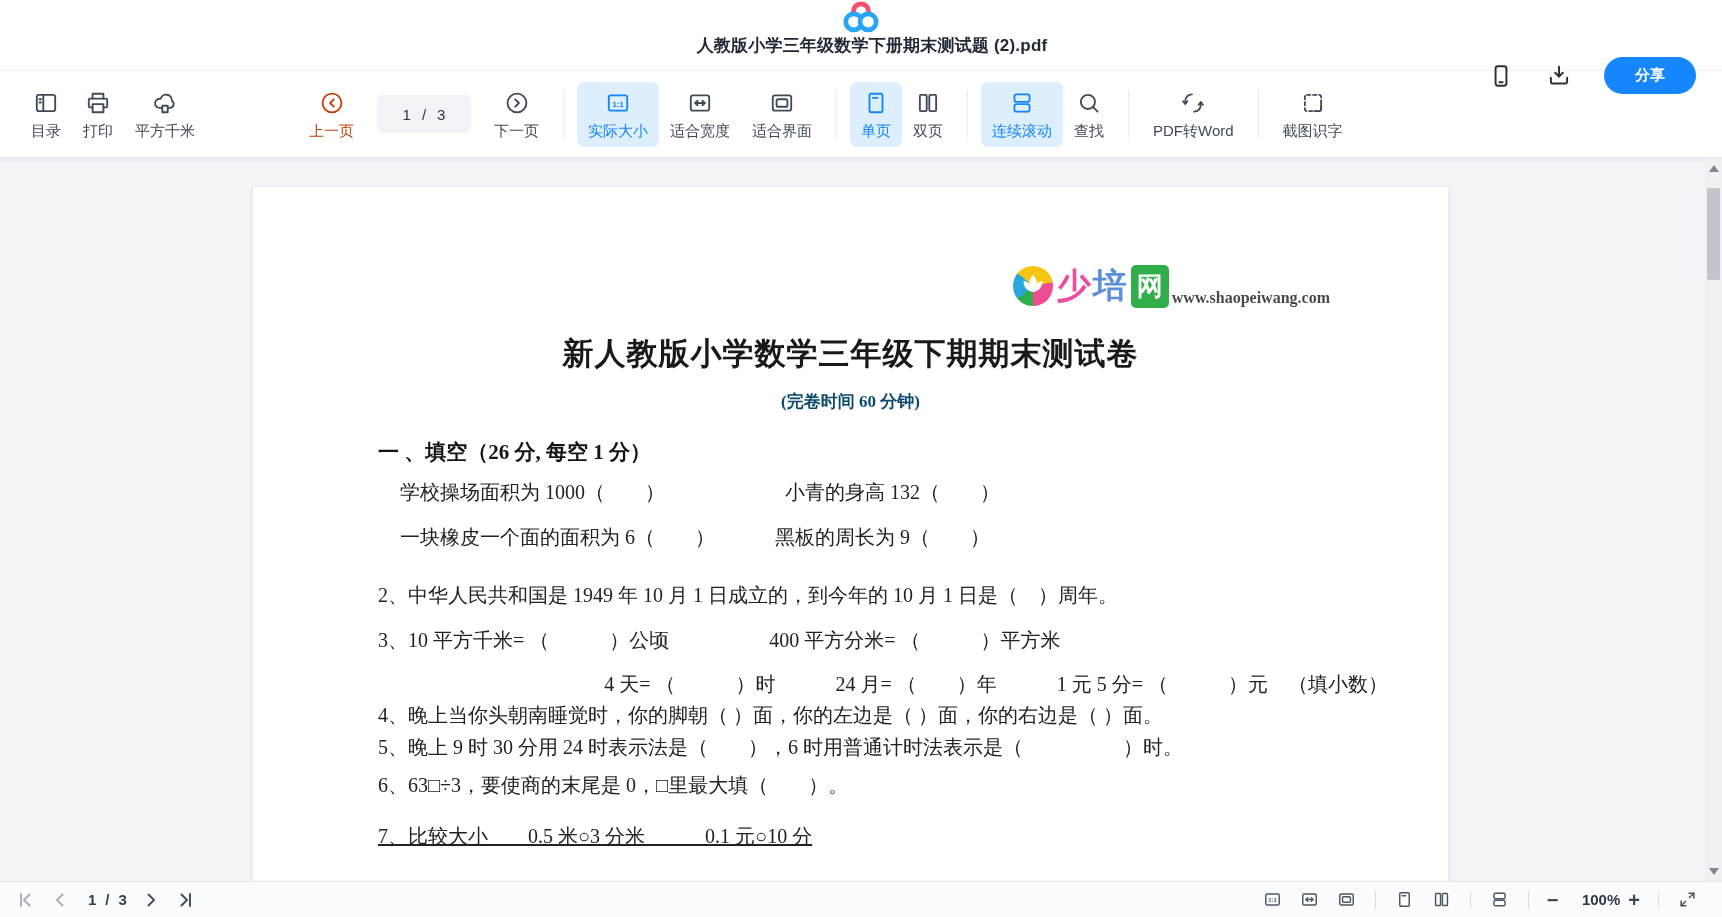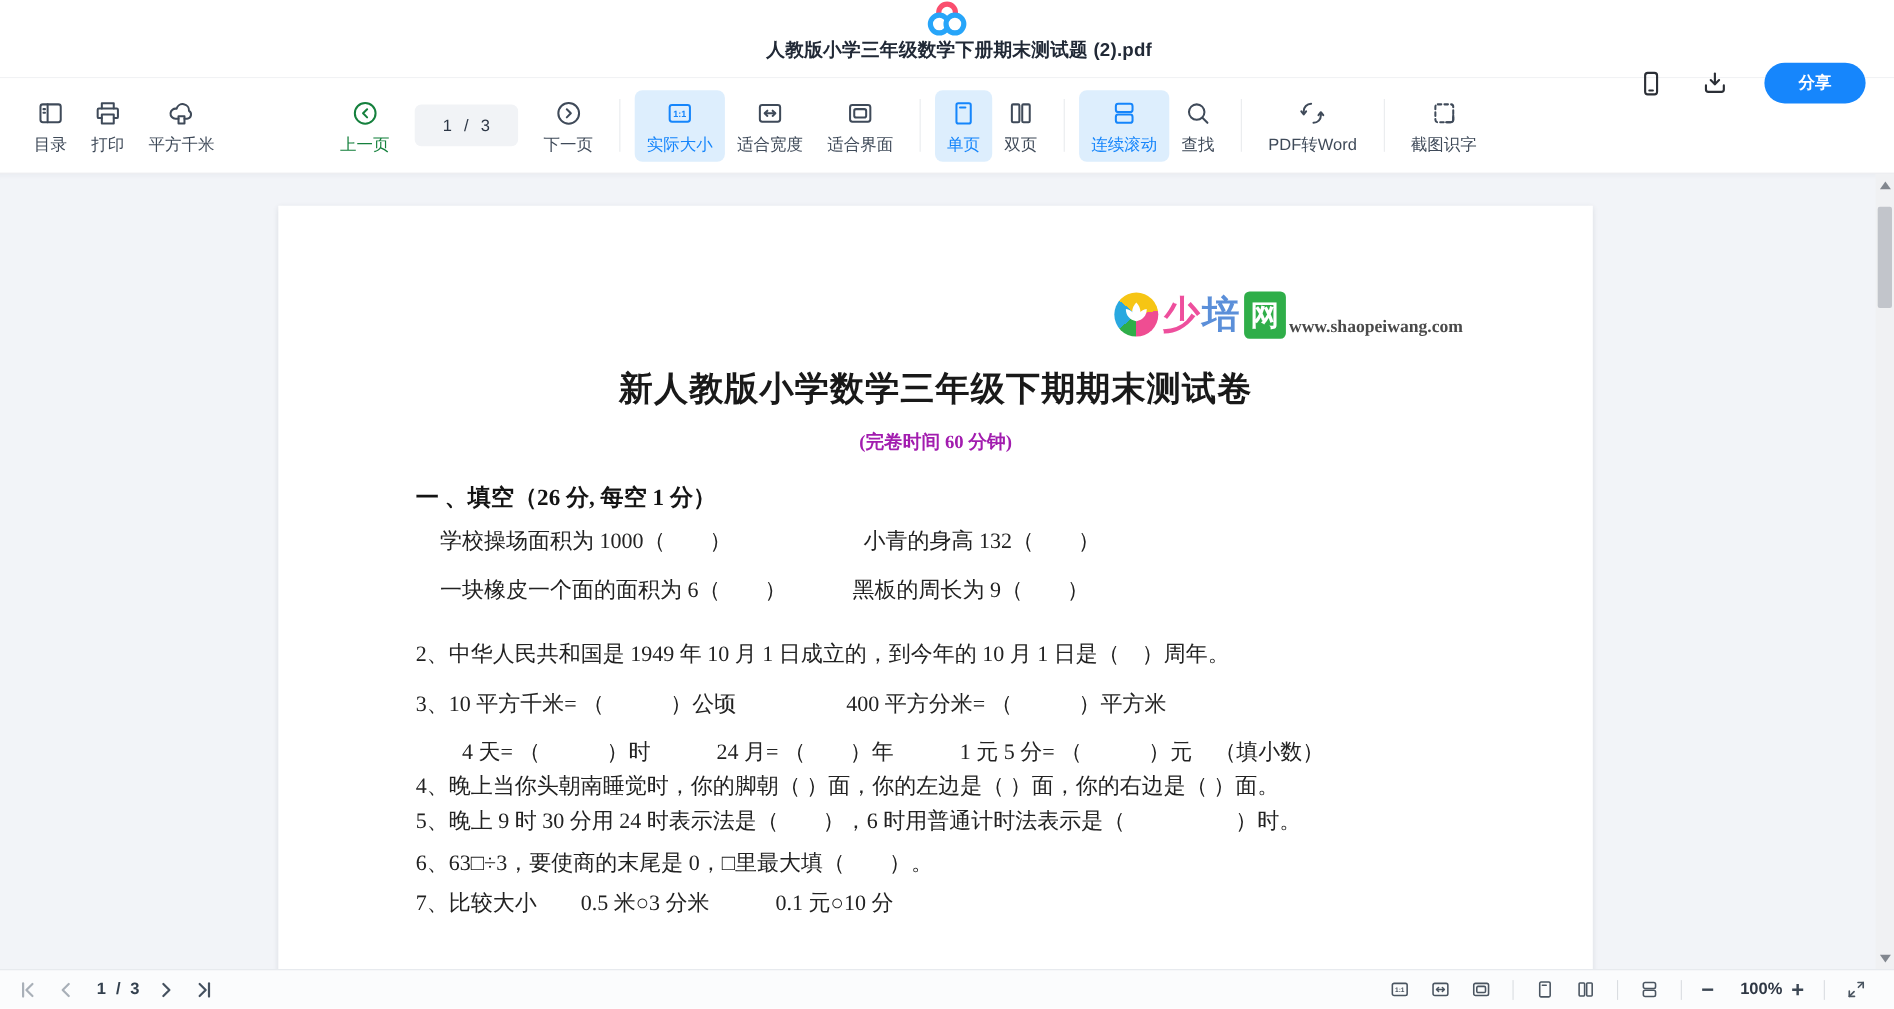--- a/index.html
+++ b/index.html
@@ -18,21 +18,21 @@
                font-family:"Liberation Sans",sans-serif; }
 
   
   .toolbar { height:88px; border-top:1px solid #f1f2f4; border-bottom:1px solid #e7e9ec;
              display:flex; align-items:center; padding:0 20px; background:#fff; }
   .tool { display:flex; flex-direction:column; align-items:center; gap:6px;
           padding:8px 11px 6px; border-radius:7px; font-size:15px; color:#3f4a59;
           cursor:pointer; white-space:nowrap; }
   .tool svg { width:26px; height:26px; display:block; }
   .tool.active { background:#ddeefd; color:#1585fb; }
-  .tool.disabled { color:#15803d; cursor:default; }
+  .tool.disabled { color:#c2410c; cursor:default; }
   .pagebox { width:94px; height:38px; background:#f1f3f6; border-radius:6px; display:flex;
              align-items:center; justify-content:center; gap:11px; font-size:15px; color:#2c3645;
              margin:0 12px; cursor:text; }
   .vsep { width:1px; height:48px; background:#e9ebee; margin:0 13px; flex:0 0 auto; }
   .sp1 { margin-left:92px; }
 
   
   .content { position:relative; height:723px; background:#f2f4f8; overflow:hidden;
              box-shadow: inset 0 7px 7px -7px rgba(40,50,70,.07); }
   .page { position:absolute; left:253px; top:29px; width:1195px; height:960px; background:#fff;
@@ -45,30 +45,30 @@
   .brand-shao { font-size:34px; font-weight:bold; color:#ee4f9d; margin-left:4px; font-family:"Liberation Sans",sans-serif; }
   .brand-pei  { font-size:34px; font-weight:bold; color:#5b8fd9; margin-left:2px; }
   .brand-wang { font-size:26px; font-weight:bold; color:#fff; background:#2fae49; border-radius:5px;
                 padding:2px 4px; margin-left:4px; border:2px solid #2fae49; }
   .brand-url  { font-size:16px; font-weight:bold; color:#4a4a4a; margin-left:3px; align-self:flex-end; padding-bottom:2px;
                 font-family:"Liberation Serif", serif; }
 
   .paper-title { margin-top:24px; text-align:center; font-family:"Liberation Serif", serif;
                  font-size:31px; font-weight:bold; color:#191919; letter-spacing:1px; }
   .paper-sub   { margin-top:15px; text-align:center; font-family:"Liberation Serif", serif;
-                 font-size:17px; font-weight:bold; color:#a21caf; }
+                 font-size:17px; font-weight:bold; color:#0c4a6e; }
 
   .doc-body { padding:0 60px 0 125px; font-family:"Liberation Serif", serif; font-size:20px;
               color:#222; }
   .doc-line { margin-top:17px; line-height:28px; white-space:pre; }
   .doc-line.section { margin-top:25px; font-weight:bold; font-size:21px; color:#141414; }
   .doc-line.indent1 { padding-left:22px; }
-  .doc-line.indent2 { padding-left:42px; }
+  .doc-line.indent2 { padding-left:42px;text-align:right; }
   .mt30 { margin-top:30px; } .mt16 { margin-top:16px; } .mt12 { margin-top:12px; }
-  .mt4 { margin-top:4px; } .mt3 { margin-top:3px; } .mt10 { margin-top:10px; } .mt9 { margin-top:8px; }
+  .mt4 { margin-top:4px; } .mt3 { margin-top:3px; } .mt10 { margin-top:10px; } .mt9 { margin-top:23px;text-decoration:underline; }
 
   
   .vscroll { position:absolute; top:0; right:0; width:17px; height:100%; background:#f0f1f3; }
   .vs-up, .vs-down { position:absolute; left:0; width:17px; height:16px; display:flex;
                      align-items:center; justify-content:center; cursor:pointer; }
   .vs-up { top:2px; } .vs-down { bottom:2px; }
   .tri-up { width:0; height:0; border-left:5px solid transparent; border-right:5px solid transparent;
             border-bottom:7px solid #82878f; }
   .tri-down { width:0; height:0; border-left:5px solid transparent; border-right:5px solid transparent;
               border-top:7px solid #82878f; }

